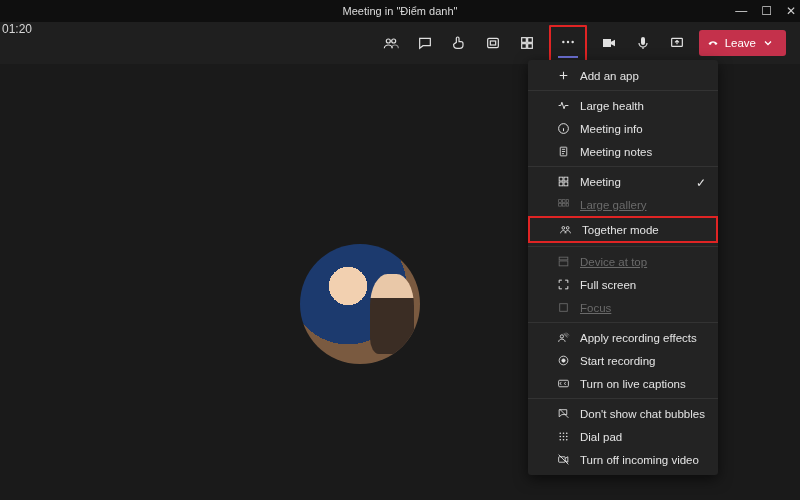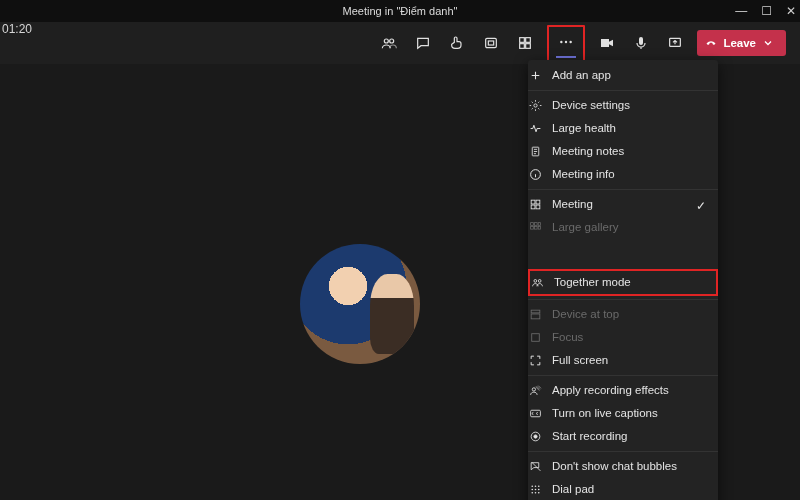--- a/index.html
+++ b/index.html
@@ -64,21 +64,21 @@
     height: 2px; background: #6d71d6;
   }
   .leave-btn {
     background: #c4314b;
     color: #fff;
     border: none;
     height: 26px;
     padding: 0 12px 0 8px;
     border-radius: 3px;
     display: flex; align-items: center; gap: 6px;
-    font-size: 11.5px; font-weight: 700;
+    font-size: 11.5px; font-weight: 400;
     cursor: pointer;
   }
   .leave-btn svg { width: 12px; height: 12px; }
   
   .stage {
     position: absolute;
     left: 0; right: 0; top: 64px; bottom: 0;
     background: #1a1a1a;
   }
   .avatar {
@@ -103,35 +103,34 @@
     top: 60px;
     width: 190px;
     background: #232323;
     border-radius: 3px;
     box-shadow: 0 4px 14px rgba(0,0,0,.6);
     padding: 4px 0;
     font-size: 11.5px;
     color: #e4e4e4;
   }
   .menu .item {
-    display: flex; align-items: flex-start;
+    display: flex; align-items: center;
     gap: 10px;
-    padding: 5px 12px 5px 0;
+    padding: 5px 12px 5px 28px;
     min-height: 22px;
     cursor: pointer;
     position: relative;
   }
-  .menu .item.disabled { color: #6a6a6a; cursor: default; }
+  .menu .item.disabled { color: #6a6a6a; cursor: default; text-decoration: underline; }
   .menu .sep { height: 1px; background: #333; margin: 3px 0; }
   .menu .ic { width: 14px; display:flex; justify-content:center; color: inherit; }
   .menu .ic svg { width: 13px; height: 13px; }
   .menu .check { position: absolute; right: 12px; top: 6px; font-size: 12px; }
   .highlight-box {
     border: 2px solid #e02424;
-    margin-top: 30px;
   }
 </style>
 </head>
 <body>
 
 <div class="titlebar">
   <span>Meeting in "Điểm danh"</span>
   <div class="win-controls">
     <span>—</span>
     <span>☐</span>
@@ -227,52 +226,43 @@
     <span class="ic">
         <svg viewBox="0 0 24 24" stroke="currentColor" stroke-width="2" fill="none">
           <path d="M12 5v14M5 12h14"></path>
         </svg>
       </span>
     <span>Add an app</span>
   </div>
   <div class="sep"></div>
   <div class="item">
     <span class="ic">
-        <svg viewBox="0 0 24 24" stroke="currentColor" stroke-width="1.6" fill="none">
-          <circle cx="12" cy="12" r="3"></circle>
-          <path d="M12 2v3M12 19v3M4 12H1M23 12h-3M5 5l2 2M17 17l2 2M19 5l-2 2M7 17l-2 2"></path>
-        </svg>
-      </span>
-    <span>Device settings</span>
-  </div>
-  <div class="item">
-    <span class="ic">
         <svg viewBox="0 0 24 24" stroke="currentColor" stroke-width="1.8" fill="none">
           <path d="M3 12h4l2-6 4 12 2-6h6"></path>
         </svg>
       </span>
     <span>Large health</span>
-  </div>
-  <div class="item">
-    <span class="ic">
-        <svg viewBox="0 0 24 24" stroke="currentColor" stroke-width="1.6" fill="none">
-          <rect x="6" y="4" width="12" height="16" rx="1"></rect>
-          <path d="M9 8h6M9 12h6M9 16h4"></path>
-        </svg>
-      </span>
-    <span>Meeting notes</span>
   </div>
   <div class="item">
     <span class="ic">
         <svg viewBox="0 0 24 24" stroke="currentColor" stroke-width="1.8" fill="none">
           <circle cx="12" cy="12" r="9"></circle>
           <path d="M12 8h.01M11 12h1v5"></path>
         </svg>
       </span>
     <span>Meeting info</span>
+  </div>
+  <div class="item">
+    <span class="ic">
+        <svg viewBox="0 0 24 24" stroke="currentColor" stroke-width="1.6" fill="none">
+          <rect x="6" y="4" width="12" height="16" rx="1"></rect>
+          <path d="M9 8h6M9 12h6M9 16h4"></path>
+        </svg>
+      </span>
+    <span>Meeting notes</span>
   </div>
   <div class="sep"></div>
   <div class="item">
     <span class="ic">
         <svg viewBox="0 0 24 24" stroke="currentColor" stroke-width="1.6" fill="none">
           <rect x="4" y="4" width="7" height="7"></rect>
           <rect x="13" y="4" width="7" height="7"></rect>
           <rect x="4" y="13" width="7" height="7"></rect>
           <rect x="13" y="13" width="7" height="7"></rect>
         </svg>
@@ -306,64 +296,64 @@
   <div class="sep"></div>
   <div class="item disabled">
     <span class="ic">
         <svg viewBox="0 0 24 24" stroke="currentColor" stroke-width="1.6" fill="none">
           <rect x="4" y="4" width="16" height="5"></rect>
           <rect x="4" y="11" width="16" height="9"></rect>
         </svg>
       </span>
     <span>Device at top</span>
   </div>
-  <div class="item disabled">
-    <span class="ic">
-        <svg viewBox="0 0 24 24" stroke="currentColor" stroke-width="1.6" fill="none">
-          <rect x="5" y="5" width="14" height="14"></rect>
-        </svg>
-      </span>
-    <span>Focus</span>
-  </div>
   <div class="item">
     <span class="ic">
         <svg viewBox="0 0 24 24" stroke="currentColor" stroke-width="1.8" fill="none">
           <path d="M4 9V4h5M20 9V4h-5M4 15v5h5M20 15v5h-5"></path>
         </svg>
       </span>
     <span>Full screen</span>
+  </div>
+  <div class="item disabled">
+    <span class="ic">
+        <svg viewBox="0 0 24 24" stroke="currentColor" stroke-width="1.6" fill="none">
+          <rect x="5" y="5" width="14" height="14"></rect>
+        </svg>
+      </span>
+    <span>Focus</span>
   </div>
   <div class="sep"></div>
   <div class="item">
     <span class="ic">
         <svg viewBox="0 0 24 24" stroke="currentColor" stroke-width="1.6" fill="none">
           <circle cx="9" cy="10" r="3"></circle>
           <path d="M3 20c0-3 3-5 6-5s6 2 6 5"></path>
           <path d="M14 4l6 6M17 3l5 5M12 5l7 7" opacity=".6"></path>
         </svg>
       </span>
     <span>Apply recording effects</span>
   </div>
   <div class="item">
     <span class="ic">
         <svg viewBox="0 0 24 24" stroke="currentColor" stroke-width="1.6" fill="none">
+          <circle cx="12" cy="12" r="8"></circle>
+          <circle cx="12" cy="12" r="3" fill="currentColor"></circle>
+        </svg>
+      </span>
+    <span>Start recording</span>
+  </div>
+  <div class="item">
+    <span class="ic">
+        <svg viewBox="0 0 24 24" stroke="currentColor" stroke-width="1.6" fill="none">
           <rect x="3" y="6" width="18" height="12" rx="2"></rect>
           <path d="M8 14a2 2 0 110-4M16 14a2 2 0 110-4"></path>
         </svg>
       </span>
     <span>Turn on live captions</span>
-  </div>
-  <div class="item">
-    <span class="ic">
-        <svg viewBox="0 0 24 24" stroke="currentColor" stroke-width="1.6" fill="none">
-          <circle cx="12" cy="12" r="8"></circle>
-          <circle cx="12" cy="12" r="3" fill="currentColor"></circle>
-        </svg>
-      </span>
-    <span>Start recording</span>
   </div>
   <div class="sep"></div>
   <div class="item">
     <span class="ic">
         <svg viewBox="0 0 24 24" stroke="currentColor" stroke-width="1.6" fill="none">
           <path d="M4 5h14v9H9l-5 4V5z"></path>
           <path d="M5 4l16 16"></path>
         </svg>
       </span>
     <span>Don't show chat bubbles</span>

